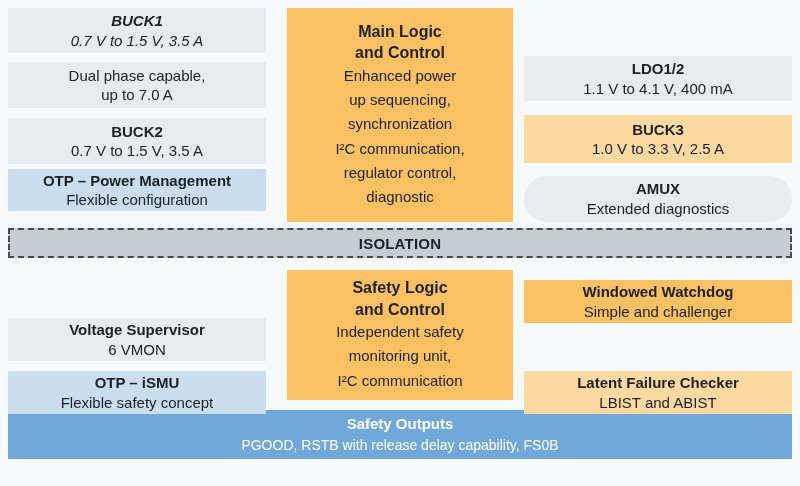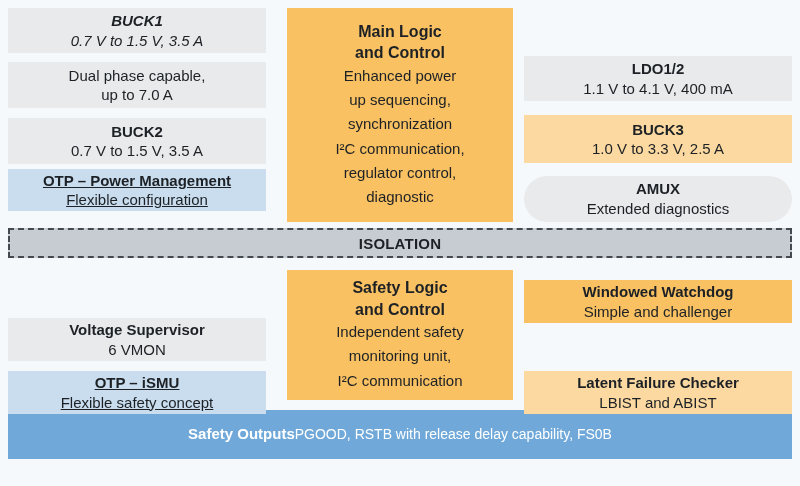--- a/index.html
+++ b/index.html
@@ -23,21 +23,21 @@
   .col-right { width: 268px; }
 
   .block {
     box-sizing: border-box;
     display: flex; flex-direction: column;
     align-items: center; justify-content: center;
     text-align: center;
     padding: 2px 6px;
   }
   .gray        { background: var(--block-gray, #e8eaec); }
-  .blue        { background: var(--block-blue, #c9ddee); text-decoration: underline; }
+  .blue        { background: var(--block-blue, #c9ddee); }
   .orange      { background: var(--block-orange, #f9c162); }
   .lightorange { background: var(--block-light-orange, #fbd9a1); }
 
   .h42 { height: 42px; } .h45 { height: 45px; font-style: italic; } .h46 { height: 46px; }
   .h60 { height: 60px; margin-top: 48px; } .h61 { height: 61px; } .h63 { height: 63px; }
   .h130 { height: 130px; } .h214 { height: 214px; }
   .mt5 { margin-top: 5px; } .mt9 { margin-top: 9px; } .mt10 { margin-top: 10px; }
   .mt13 { margin-top: 13px; border-radius: 24px; } .mt14 { margin-top: 14px; }
 
   .block-title {
@@ -62,21 +62,21 @@
   .isolation-label {
     font-weight: bold; font-size: 15px; letter-spacing: 0.2px;
   }
 
   .footer-bar {
     box-sizing: border-box;
     margin-top: 10px;
     height: 49px;
     background: var(--footer-blue, #70a9d9);
     color: var(--text-light, #ffffff);
-    display: flex; flex-direction: row;
+    display: flex; flex-direction: column;
     align-items: center; justify-content: center;
     text-align: center;
   }
   .footer-title { font-weight: bold; font-size: 15px; line-height: 1.5; }
   .footer-body  { font-size: 14px; line-height: 1.4; }
 </style>
 </head>
 <body>
 
 <div class="board">

